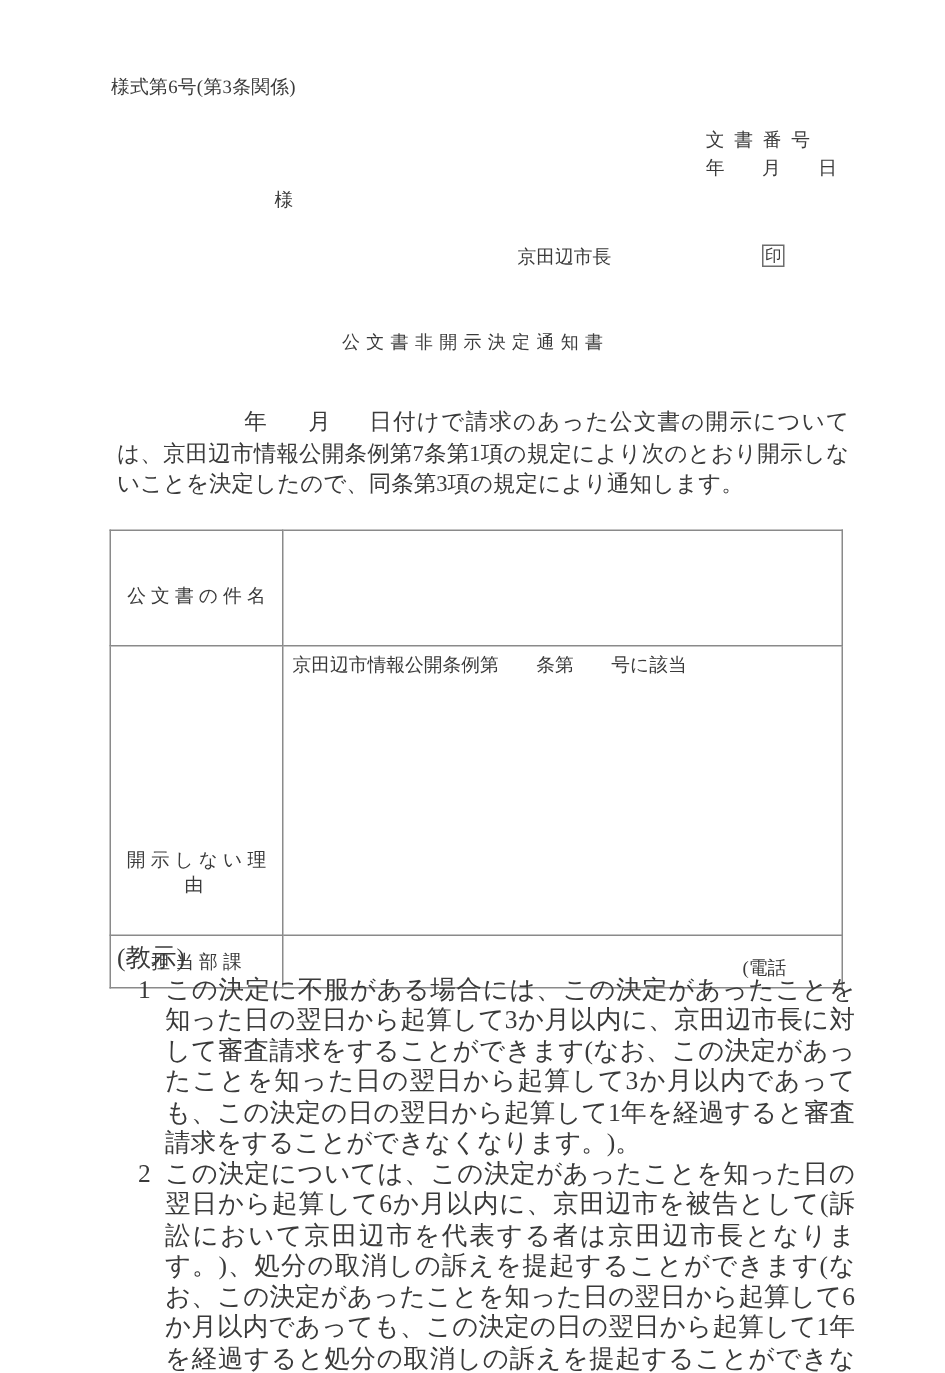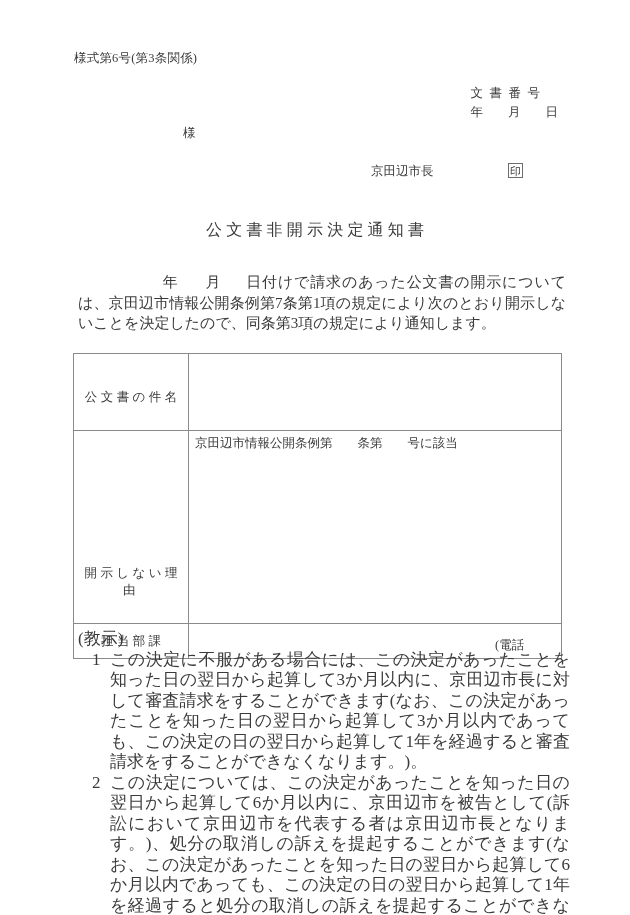--- a/index.html
+++ b/index.html
@@ -51,21 +51,21 @@
   .addressee {
     position: absolute;
     left: 183px;
     top: 125px;
     font-size: 12.5px;
     white-space: nowrap;
   }
 
   .issuer {
     position: absolute;
-    left: 371px;
+    left: 345px;
     top: 163px;
     font-size: 12.5px;
     white-space: nowrap;
     text-align: center;
   }
   .seal-box {
     position: absolute;
     left: 508px;
     top: 163px;
     width: 15px;
@@ -77,21 +77,21 @@
     box-sizing: border-box;
     overflow: hidden;
   }
 
   .doc-title {
     position: absolute;
     left: 0;
     right: 0;
     top: 220px;
     text-align: center;
-    font-size: 16px;
+    font-size: 12px;
     letter-spacing: 4.2px;
     text-indent: 4.2px;
   }
 
   
   .body-par {
     position: absolute;
     left: 78px;
     top: 272px;
     width: 488px;

